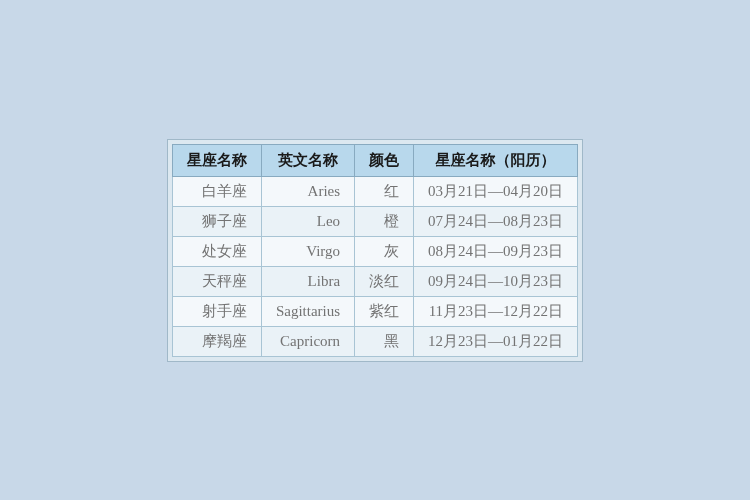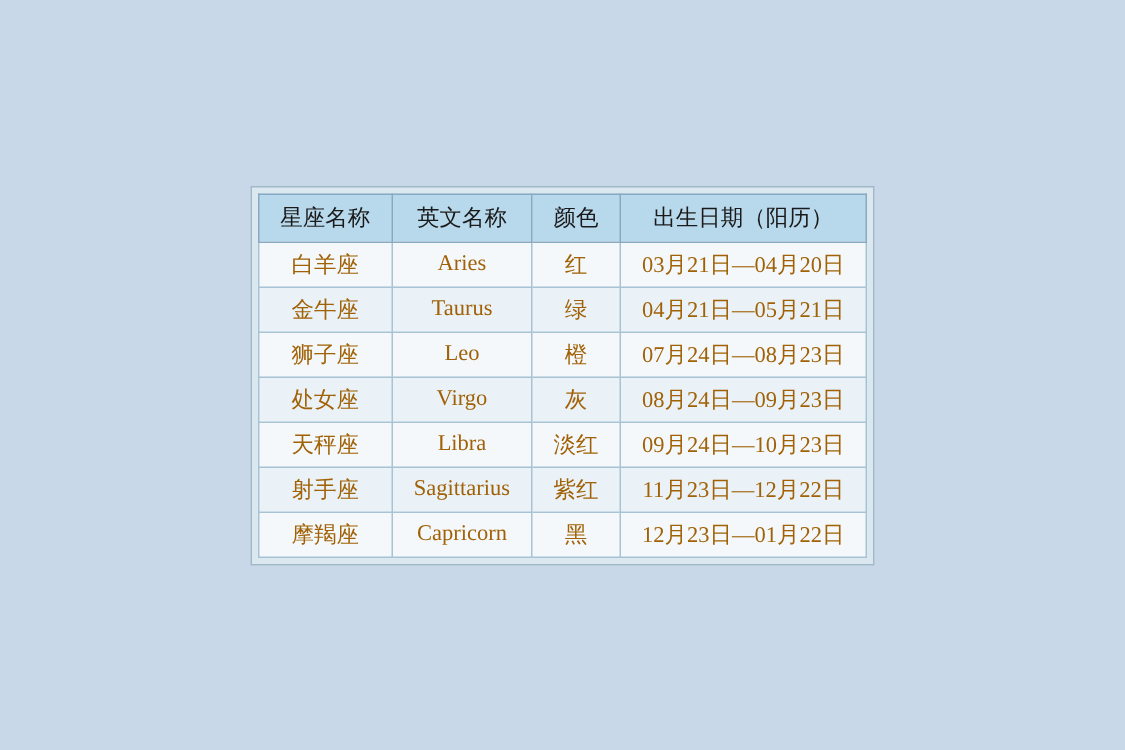--- a/index.html
+++ b/index.html
@@ -28,64 +28,58 @@
       border-collapse: collapse;
       background-color: #f0f6fa;
     }
 
     th {
       background-color: #b8d8ec;
       border: 1px solid #88aac0;
       padding: 6px 14px;
       text-align: center;
       font-size: 15px;
-      font-weight: normal;
+      font-weight: bold;
       color: #1a1a1a;
       white-space: nowrap;
     }
 
     td {
       border: 1px solid #a8c4d4;
       padding: 5px 14px;
-      text-align: center;
+      text-align: right;
       font-size: 15px;
-      color: #a16207;
+      color: #737373;
       white-space: nowrap;
       background-color: #f4f8fb;
     }
 
     tr:nth-child(even) td {
       background-color: #eaf2f7;
     }
   </style>
 </head>
 <body>
 
 <div class="table-container">
   <table>
     <thead>
       <tr>
         <th>星座名称</th>
         <th>英文名称</th>
         <th>颜色</th>
-        <th>出生日期（阳历）</th>
+        <th>星座名称（阳历）</th>
       </tr>
     </thead>
     <tbody id="table-body">
     <tr>
           <td>白羊座</td>
           <td>Aries</td>
           <td>红</td>
           <td>03月21日—04月20日</td>
-        </tr>
-        <tr>
-          <td>金牛座</td>
-          <td>Taurus</td>
-          <td>绿</td>
-          <td>04月21日—05月21日</td>
         </tr>
         <tr>
           <td>狮子座</td>
           <td>Leo</td>
           <td>橙</td>
           <td>07月24日—08月23日</td>
         </tr>
         <tr>
           <td>处女座</td>
           <td>Virgo</td>

